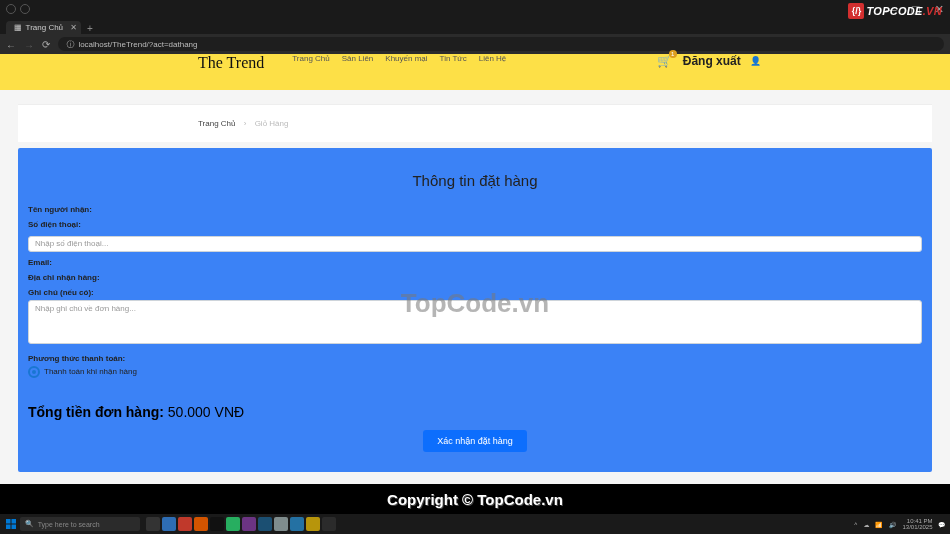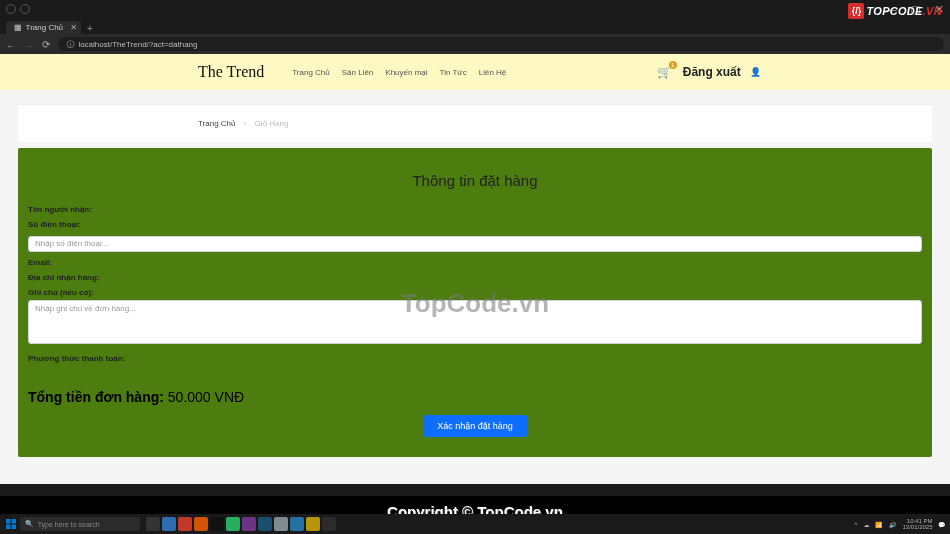--- a/index.html
+++ b/index.html
@@ -14,49 +14,49 @@
   .newtab{color:#888;font-size:10px;margin-left:6px;}
   .url-bar{height:20px;background:#2b2b2b;display:flex;align-items:center;padding:0 6px;gap:8px;color:#aaa;font-size:8px;}
   .url-bar .arrow{font-size:10px;}
   .url-bar .field{flex:1;background:#1e1e1e;border-radius:10px;height:14px;display:flex;align-items:center;padding:0 8px;gap:4px;color:#aaa;}
   .url-bar .field .url-text{color:#bbb;font-size:8px;}
   .watermark-corner{position:absolute;top:3px;right:8px;z-index:20;display:flex;align-items:center;gap:2px;}
   .wmc-logo{width:16px;height:16px;background:#d32f2f;color:#fff;font-size:9px;font-weight:bold;display:flex;align-items:center;justify-content:center;border-radius:2px;}
   .wmc-text{color:#fff;font-size:11px;font-weight:800;font-style:italic;letter-spacing:.3px;}
   .wmc-text .vn{color:#d32f2f;}
   .page-area{background:#f5f5f5;position:absolute;top:54px;left:0;right:0;bottom:50px;}
-  .site-header{background:#fef9c3;height:36px;display:flex;align-items:center;padding:0 18px;}
+  .site-header{background:#fde047;height:36px;display:flex;align-items:flex-start;padding:0 18px;}
   .brand{font-family:"Times New Roman",serif;font-size:16px;color:#111;margin-left:180px;}
   .nav{display:flex;gap:12px;margin-left:28px;}
   .nav a{font-size:8px;color:#555;text-decoration:none;}
   .hdr-right{margin-left:auto;display:flex;align-items:center;gap:10px;margin-right:170px;}
   .cart{position:relative;font-size:12px;color:#333;}
   .badge{position:absolute;top:-4px;right:-4px;background:#dc9e1f;color:#fff;border-radius:50%;width:8px;height:8px;font-size:6px;display:flex;align-items:center;justify-content:center;}
   .auth{font-size:12px;font-weight:600;color:#222;}
   .user-ico{color:#1976d2;font-size:9px;}
   .breadcrumb{margin:14px 18px 0 18px;background:#fff;padding:14px 10px 14px 180px;font-size:8px;color:#444;border-top:1px solid #eee;}
   .breadcrumb .sep{margin:0 6px;color:#bbb;}
   .breadcrumb .cur{color:#bbb;}
-  .card{background:#4d7c0f;margin:6px 18px 0 18px;padding:12px 10px 20px 10px;border-radius:2px;}
+  .card{background:#3b82f6;margin:6px 18px 0 18px;padding:12px 10px 20px 10px;border-radius:2px;}
   .page-title{text-align:center;font-size:15px;color:#222;margin:12px 0 16px;}
   .form-label{font-size:8px;font-weight:700;color:#222;margin:6px 0 3px;}
   .input,.txta{width:100%;box-sizing:border-box;border:1px solid #ced4da;border-radius:3px;padding:3px 6px;font-size:8px;color:#555;font-family:inherit;}
   .input{height:16px;}
   .txta{resize:none;}
   .t1{height:32px;}
   .t2{height:44px;}
   .radio-line{font-size:8px;color:#222;display:flex;align-items:center;gap:4px;margin-top:2px;}
   .radio-dot{width:8px;height:8px;border-radius:50%;border:2px solid #1976d2;display:inline-flex;align-items:center;justify-content:center;}
   .radio-dot::after{content:"";width:4px;height:4px;border-radius:50%;background:#1976d2;}
   .total{font-size:14px;margin-top:26px;}
   .total b{font-weight:700;}
   .submit-wrap{display:flex;justify-content:center;margin-top:10px;}
   .submit-btn{background:#0d6efd;color:#fff;border:none;border-radius:3px;padding:6px 14px;font-size:9px;cursor:pointer;}
   .watermark-center{position:absolute;left:50%;top:58%;transform:translate(-50%,-50%);font-size:26px;font-weight:600;color:rgba(120,120,120,.55);pointer-events:none;}
-  .footer{position:absolute;bottom:8px;left:0;right:0;height:30px;background:#000;color:#fff;display:flex;align-items:center;justify-content:center;font-size:15px;font-weight:600;text-shadow:1px 1px 0 #444;}
+  .footer{position:absolute;bottom:20px;left:0;right:0;height:30px;background:#000;color:#fff;display:flex;align-items:center;justify-content:center;font-size:15px;font-weight:600;text-shadow:1px 1px 0 #444;}
   .taskbar{position:absolute;bottom:0;left:0;right:0;height:20px;background:#1a1a1a;display:flex;align-items:center;padding:0 4px;gap:2px;}
   .tb-start{width:14px;height:14px;display:flex;align-items:center;justify-content:center;}
   .tb-start svg{width:10px;height:10px;}
   .tb-search{background:#2b2b2b;color:#888;font-size:7px;height:14px;width:110px;border-radius:2px;display:flex;align-items:center;padding:0 5px;gap:4px;}
   .tb-icons{display:flex;gap:2px;margin-left:4px;}
   .tb-ico{width:14px;height:14px;border-radius:2px;}
   .tb-right-area{margin-left:auto;color:#aaa;font-size:6px;display:flex;align-items:center;gap:6px;}
   .tb-clock{text-align:right;line-height:1;}
   ::placeholder{color:#999;}
 </style>
@@ -135,20 +135,24 @@
     <input class="input" placeholder="Nhập số điện thoại..." style="">
 
     <div class="form-label">Email:</div>
 
     <div class="form-label">Địa chỉ nhận hàng:</div>
 
     <div class="form-label">Ghi chú (nếu có):</div>
     <textarea class="txta t2" placeholder="Nhập ghi chú về đơn hàng..." style=""></textarea>
 
     <div class="form-label">Phương thức thanh toán:</div>
+    <label class="radio-line">
+      <span class="radio-dot"></span>
+      <span>Thanh toán khi nhận hàng</span>
+    </label>
 
     <div class="total">
       <b>Tổng tiền đơn hàng:</b>
       <span>50.000 VNĐ</span>
     </div>
 
     <div class="submit-wrap">
       <button class="submit-btn">Xác nhận đặt hàng</button>
     </div>
   </div>

